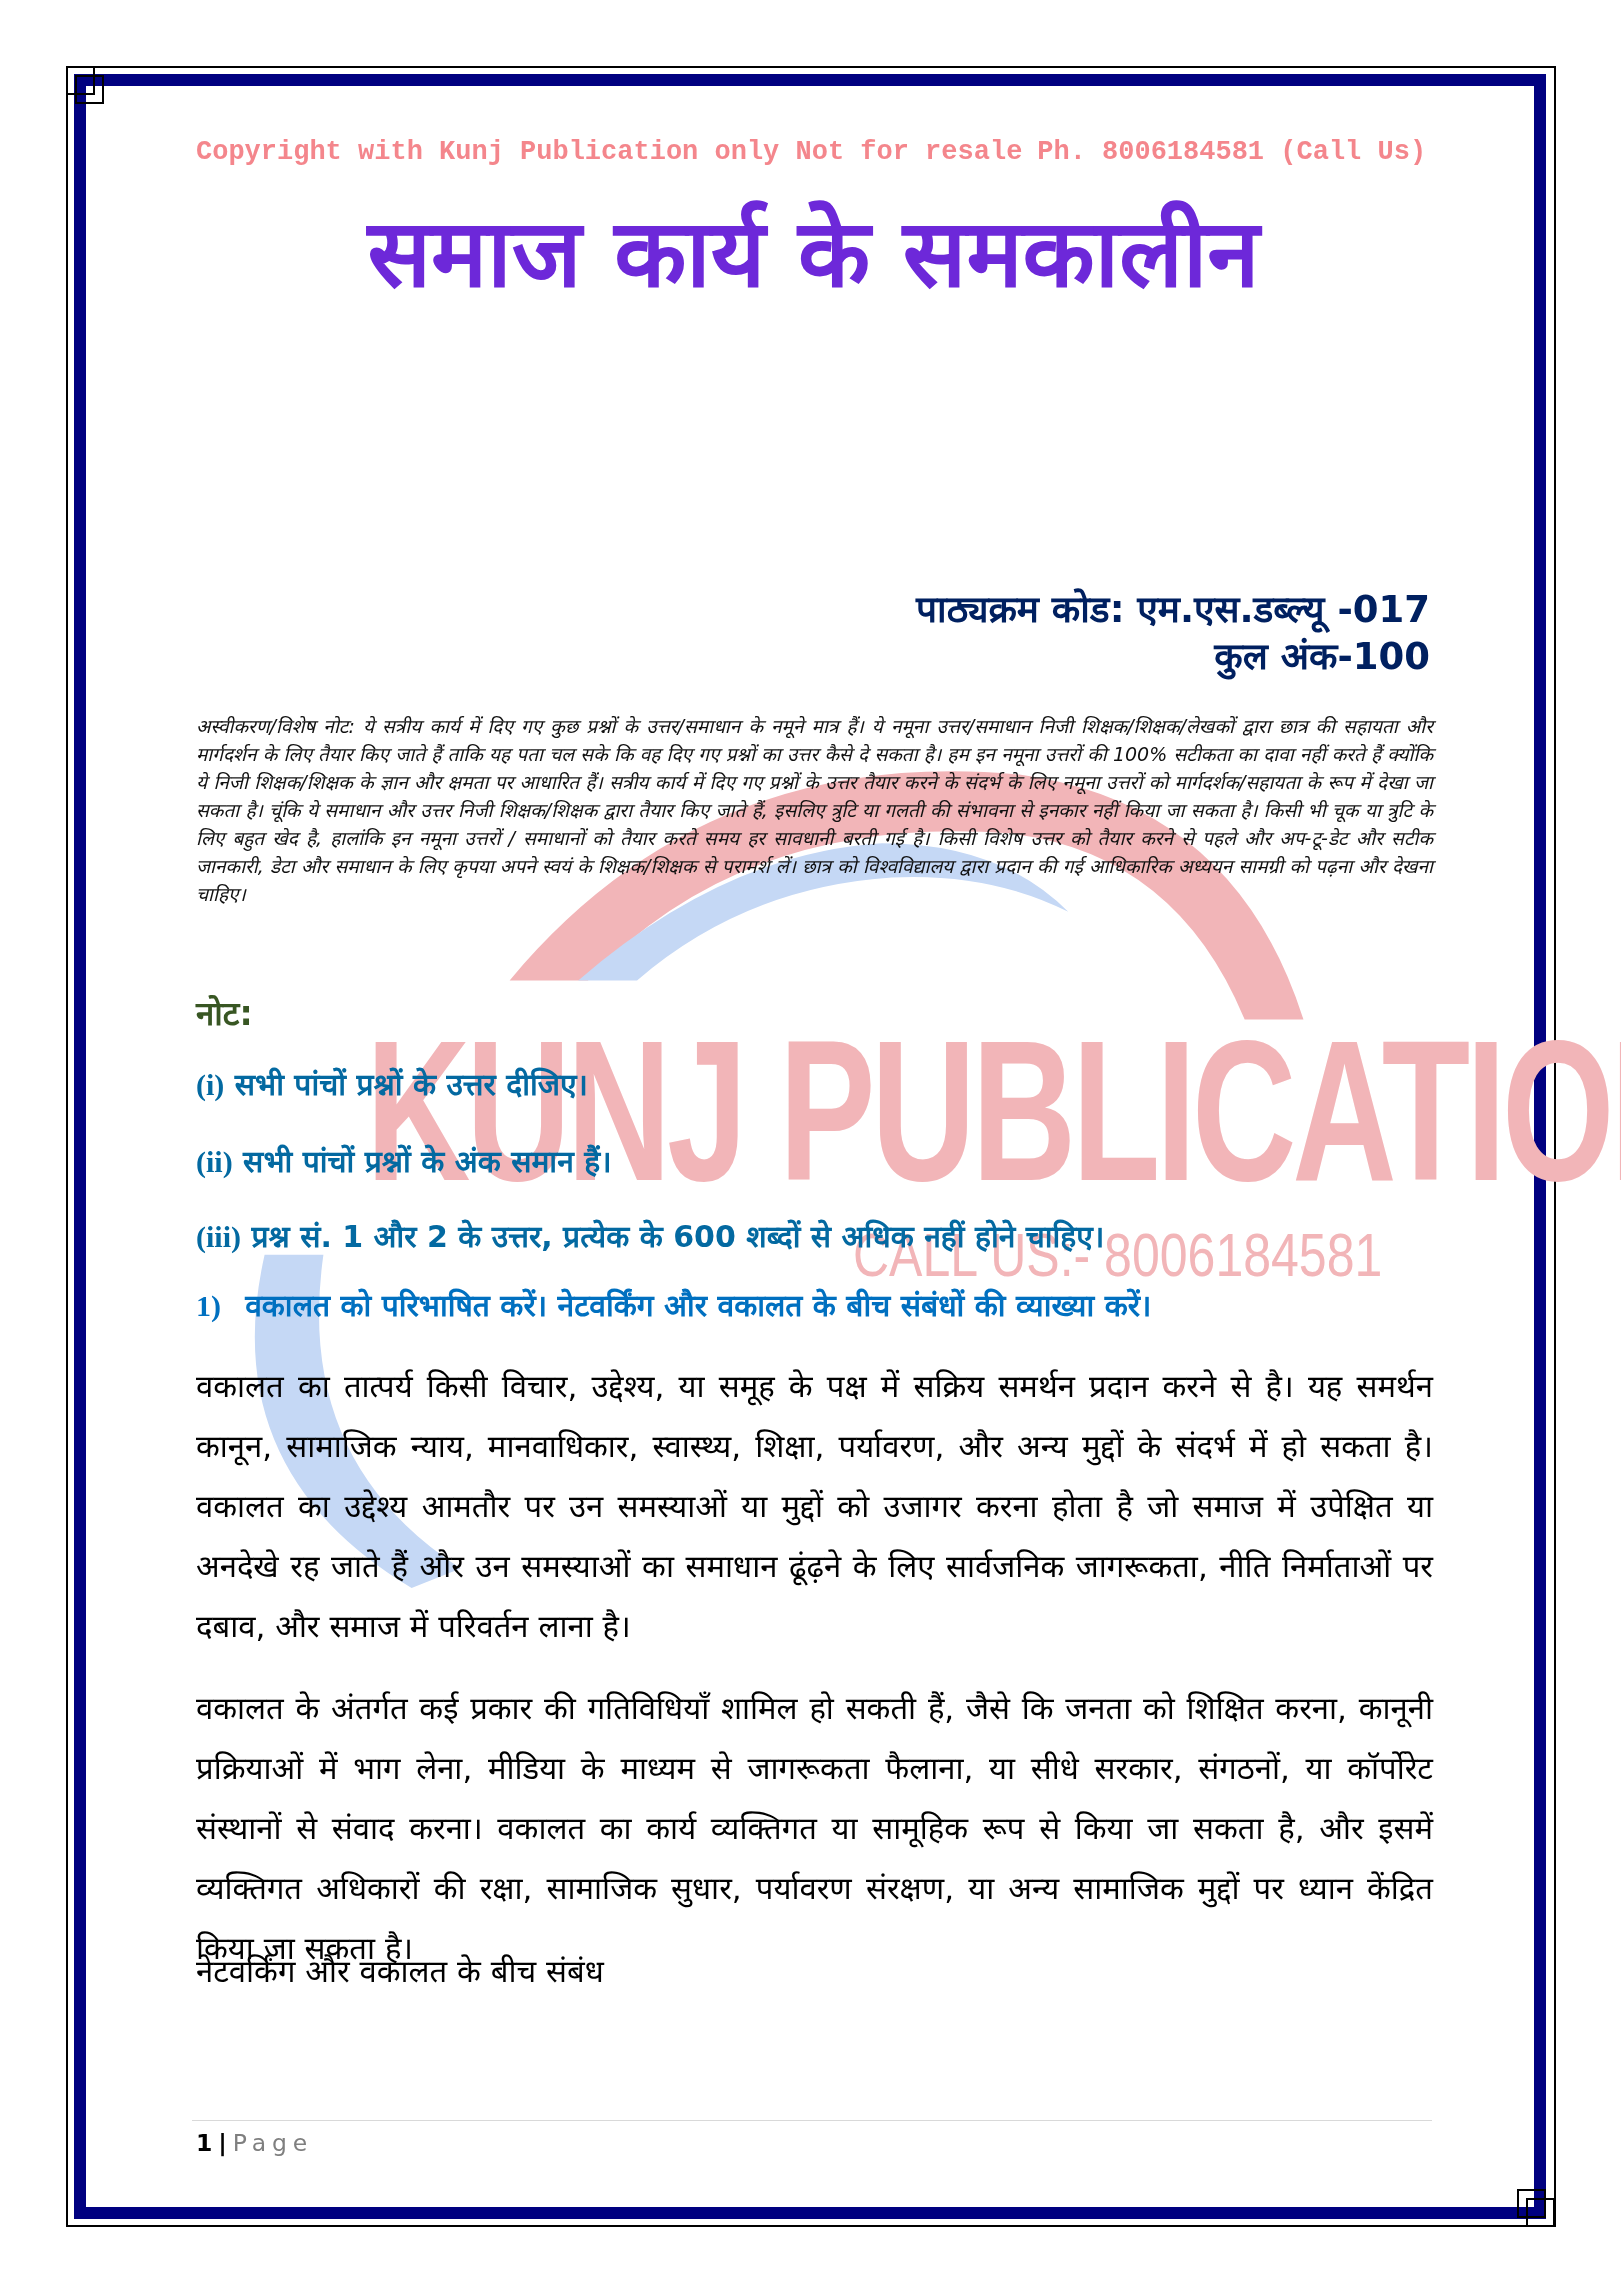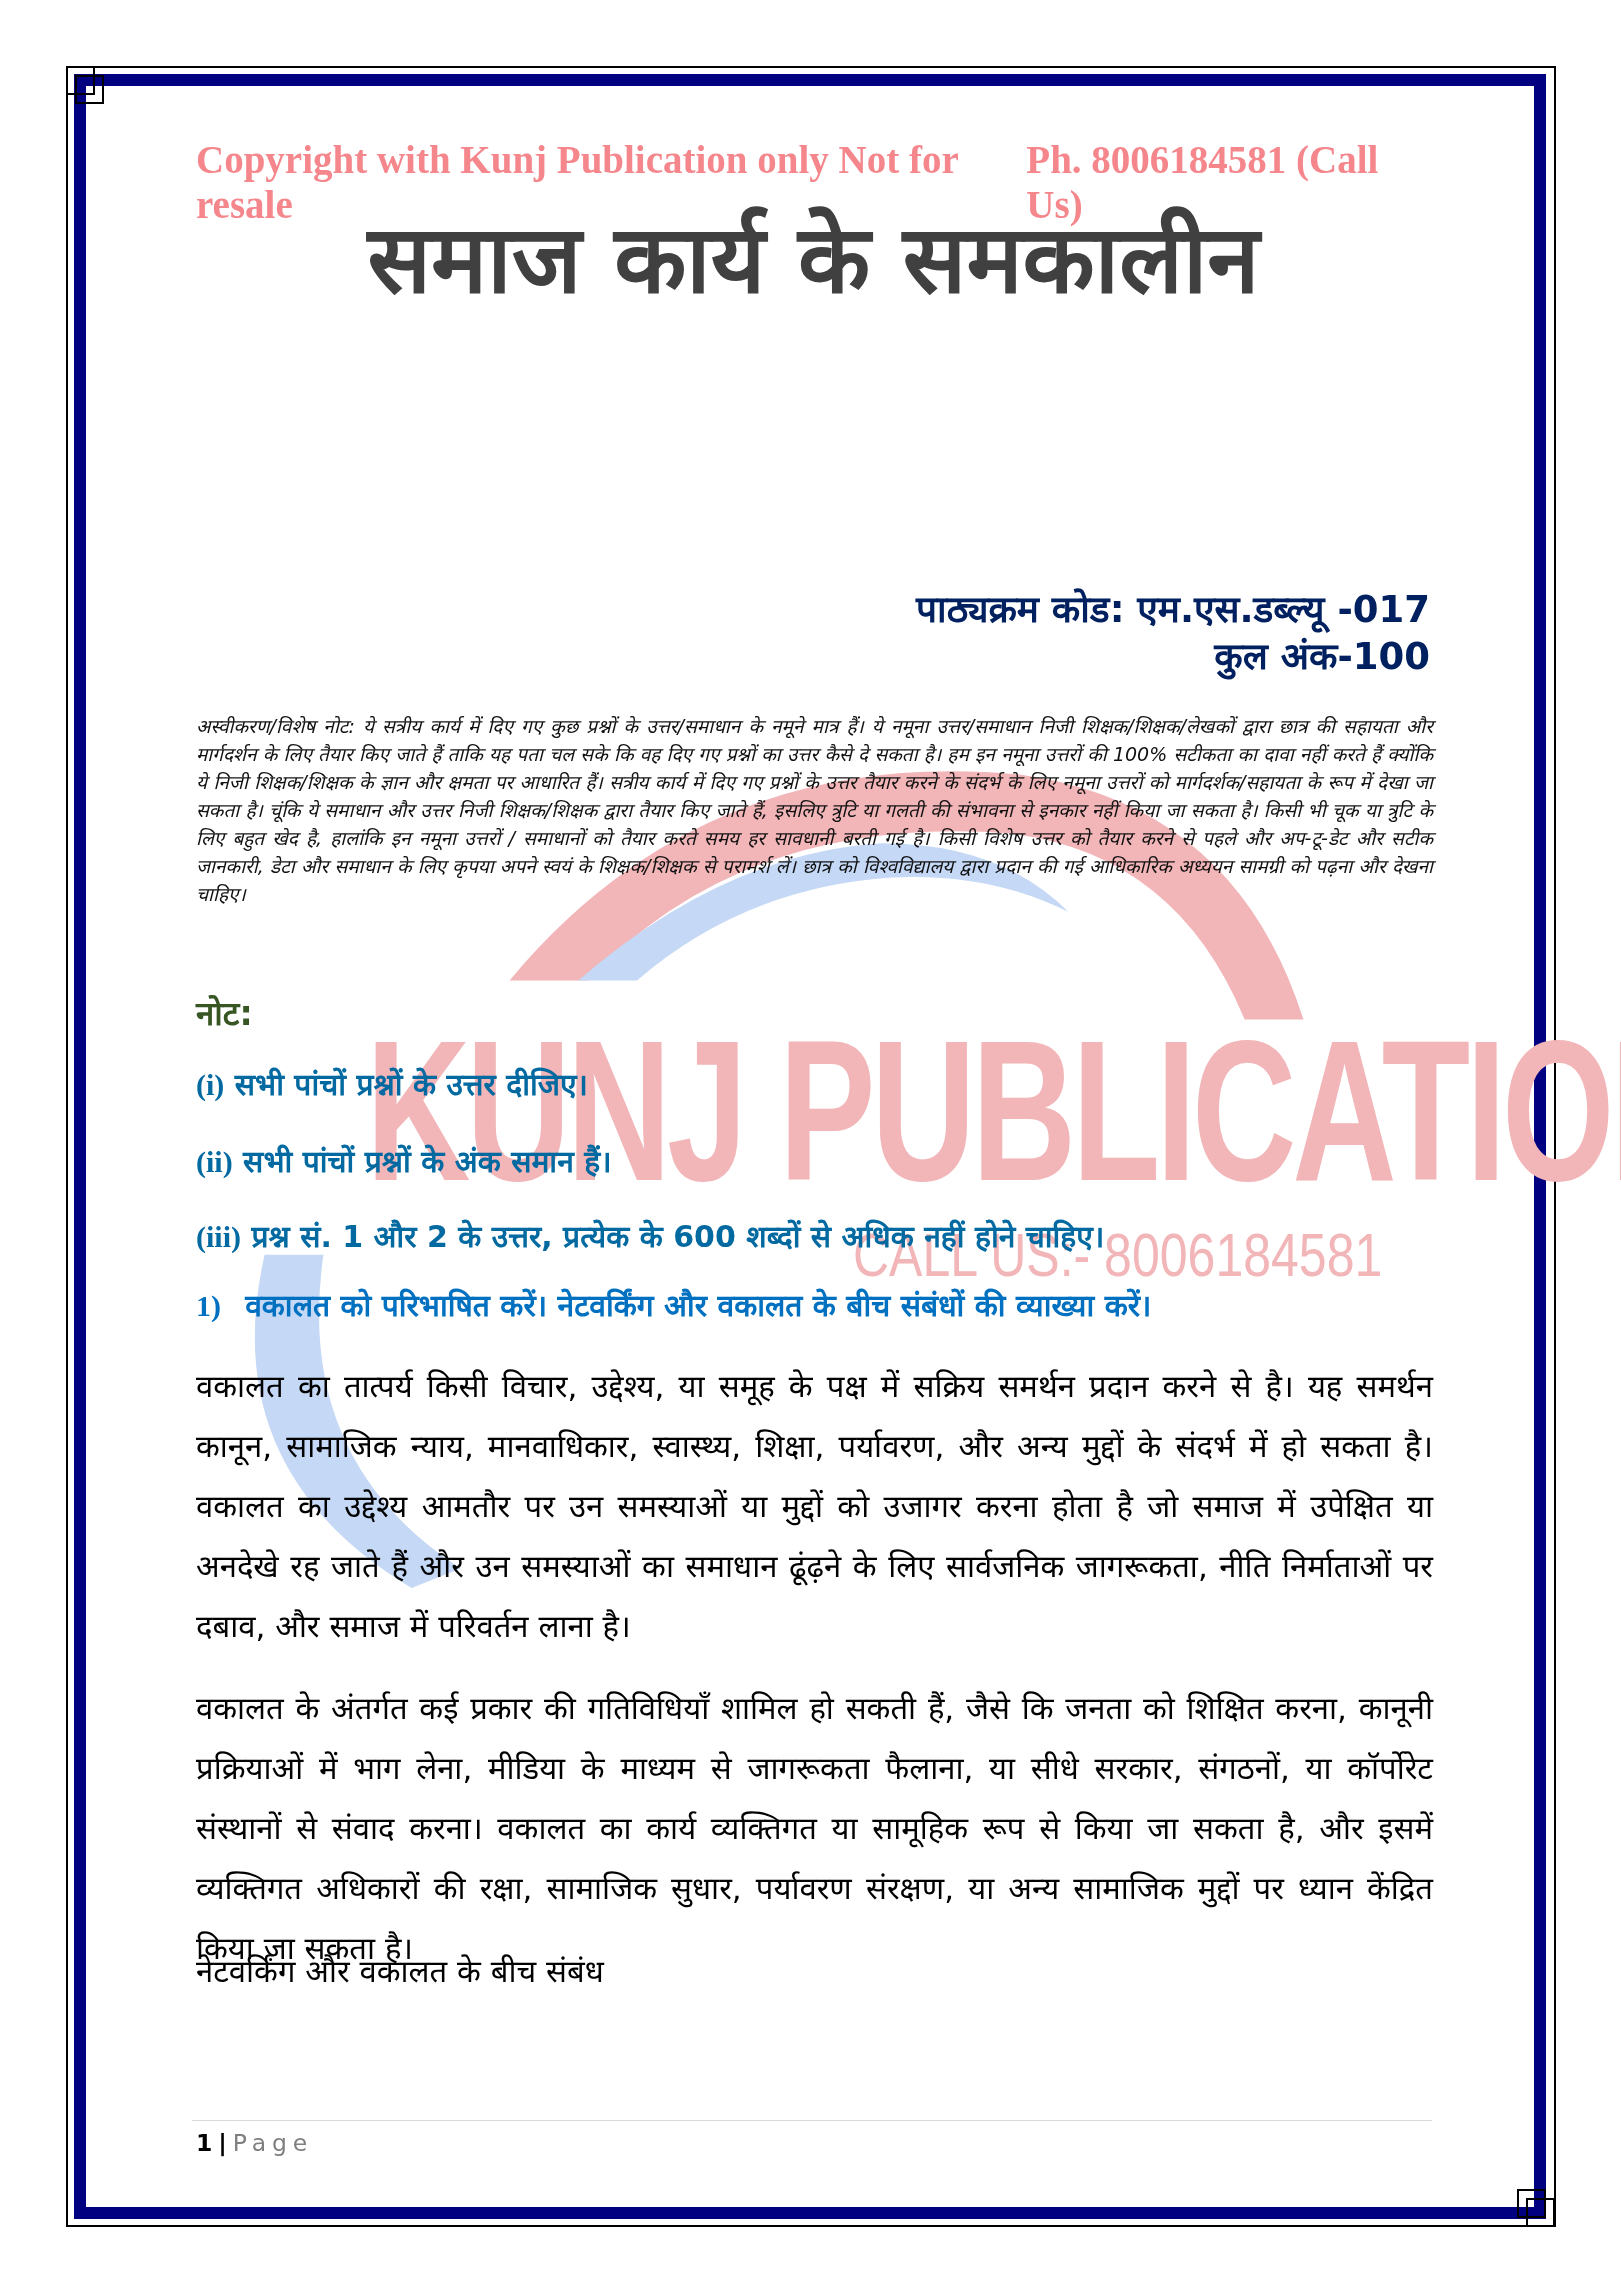--- a/index.html
+++ b/index.html
@@ -23,26 +23,26 @@
              font-family: "Liberation Sans", sans-serif; font-weight: bold; font-size: 201px;
              color: #f2b5b8; letter-spacing: -5.9px; transform: scaleX(0.72); transform-origin: center;
              line-height: 1; white-space: nowrap; }
   .wm-call { position: absolute; left: 853px; top: 1220px; font-family: "Liberation Sans", sans-serif;
              font-size: 61px; color: #f2b5b8; transform: scaleX(0.82); transform-origin: left;
              white-space: nowrap; }
 
   .content { position: relative; z-index: 1; }
 
   .copyright { position: absolute; left: 196px; top: 137px; width: 1235px;
-               font-family: Liberation Serif, serif; font-weight: bold; font-size: 39px; color: #f4868c;
+               font-family: Liberation Mono, monospace; font-weight: bold; font-size: 27px; color: #f4868c;
                display: flex; justify-content: space-between; }
   .copyright span:last-child { margin-right: 4.9px; }
 
-  .title { position: absolute; left: 196px; top: 191px; width: 1235px; text-align: center;
-           font-family: "DejaVu Sans", sans-serif; font-weight: bold; font-size: 94px; color: #404040;
+  .title { position: absolute; left: 196px; top: 185px; width: 1235px; text-align: center;
+           font-family: "DejaVu Sans", sans-serif; font-weight: bold; font-size: 94px; color: #6d28d9;
            line-height: 137px; }
 
   .course-code { position: absolute; right: 191px; top: 586px; text-align: right;
                  font-family: "DejaVu Sans", sans-serif; font-weight: bold; font-size: 37px; color: #002060;
                  line-height: 47px; }
 
   .disclaimer { position: absolute; left: 196px; top: 712px; width: 1237px;
                 font-family: "DejaVu Sans", sans-serif; font-style: italic; font-size: 19px; color: #111;
                 line-height: 28px; text-align: justify; }
 

